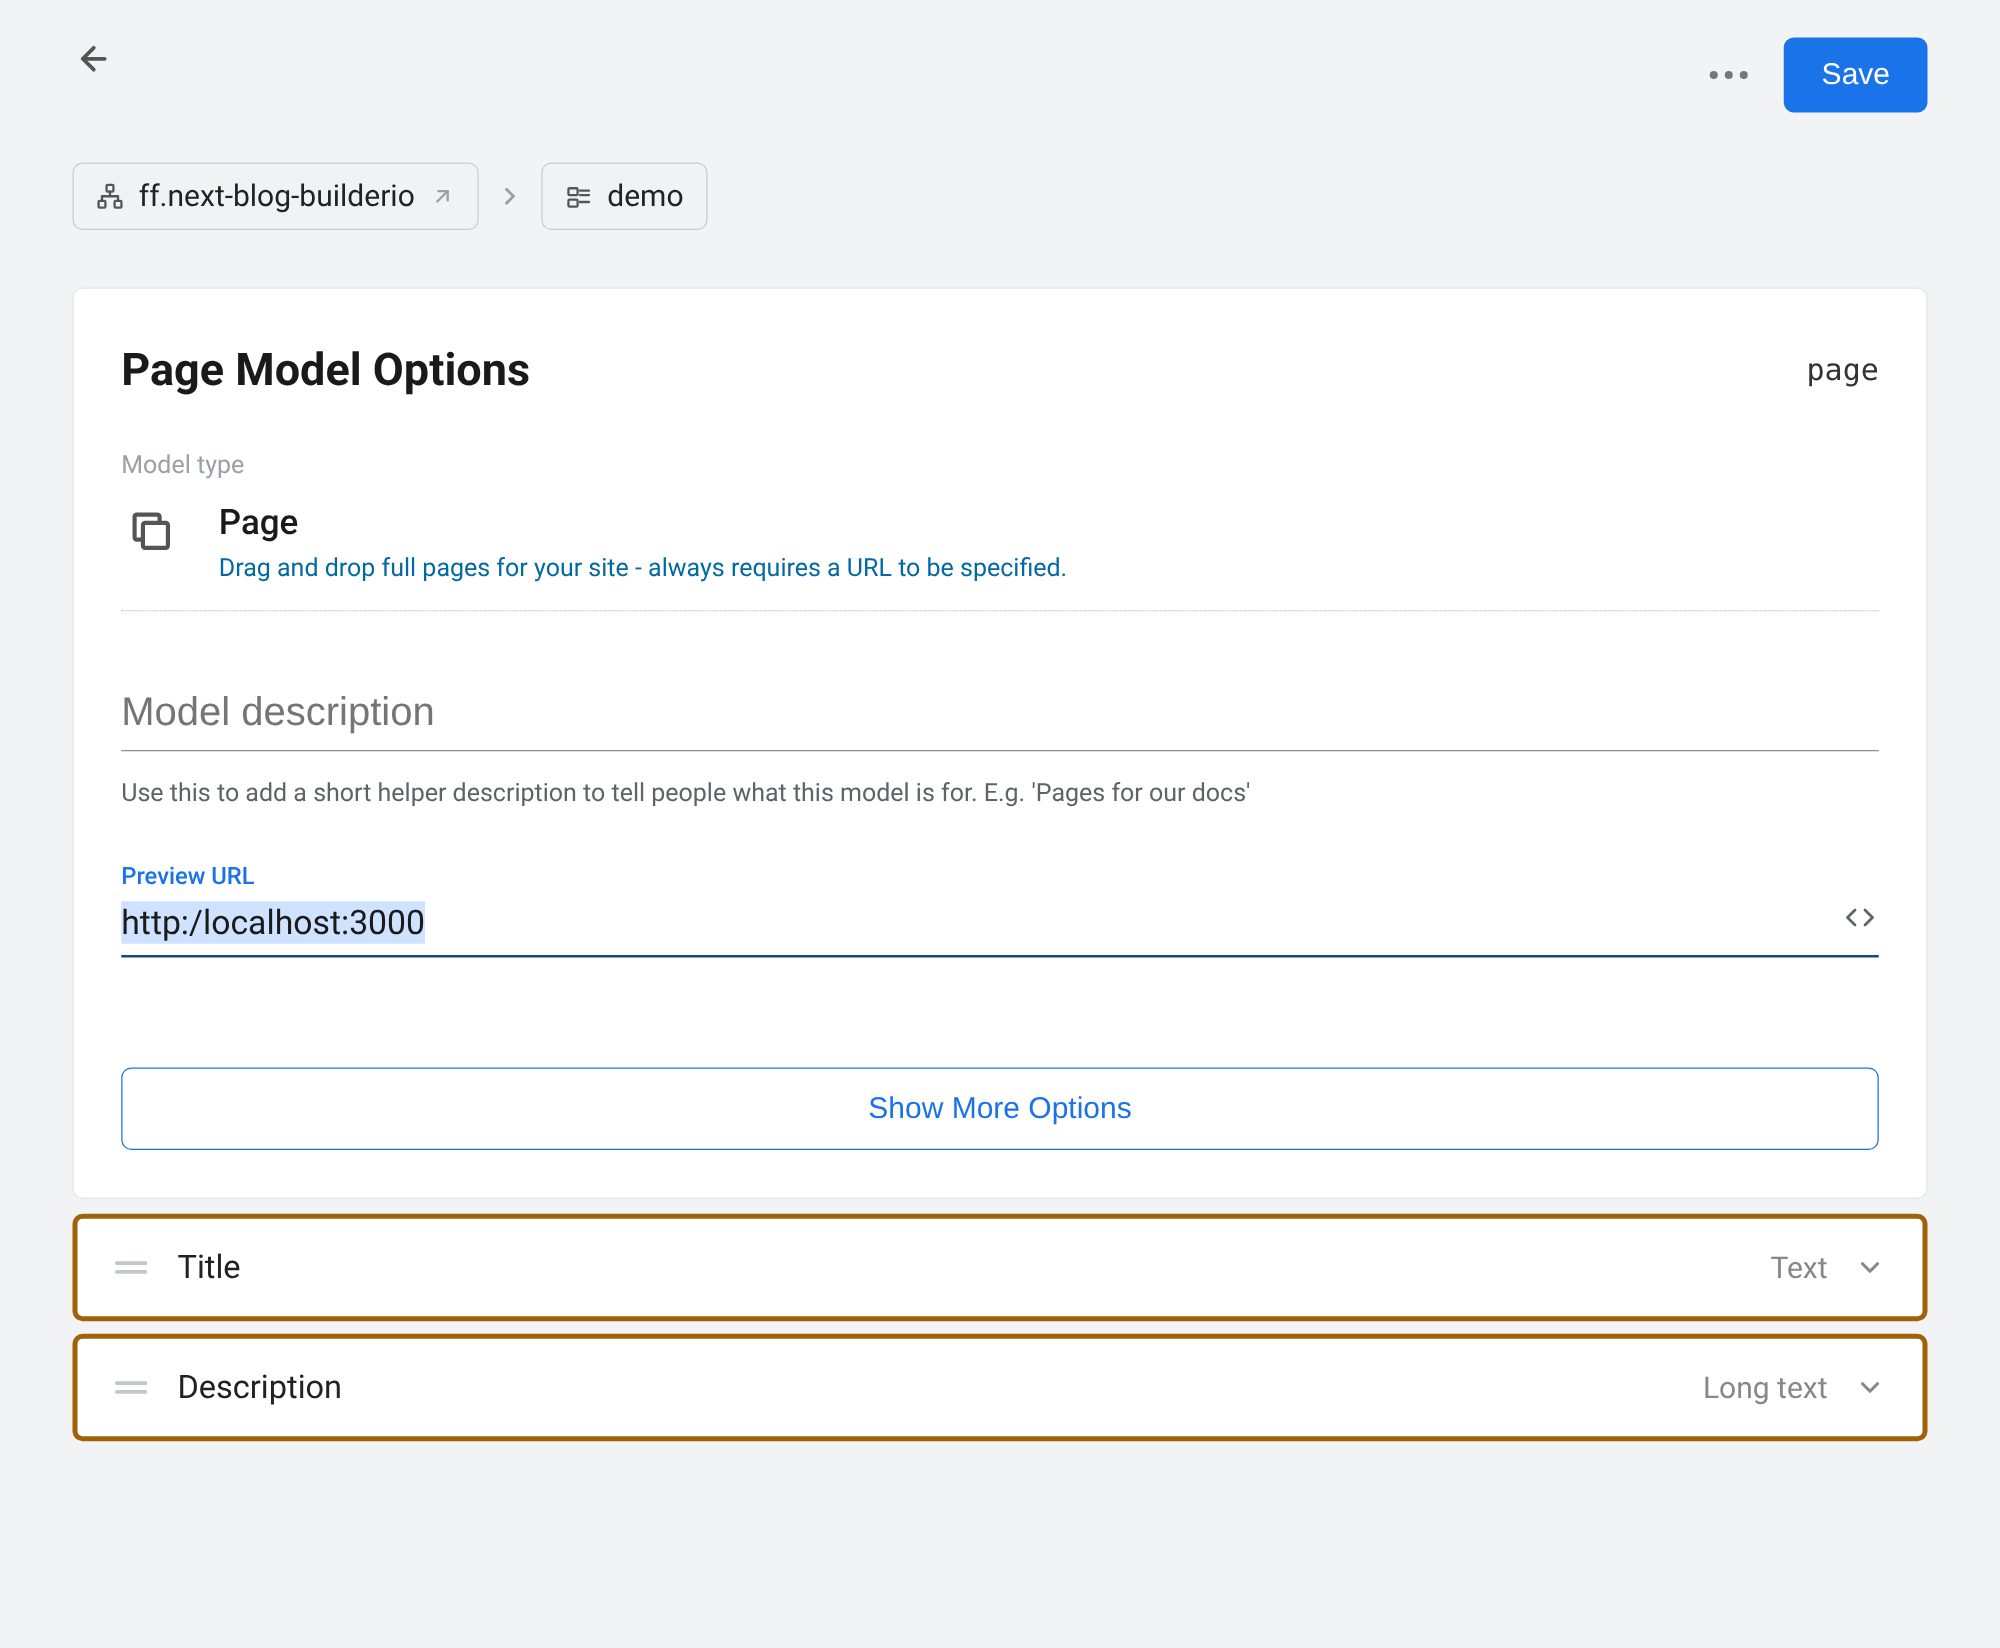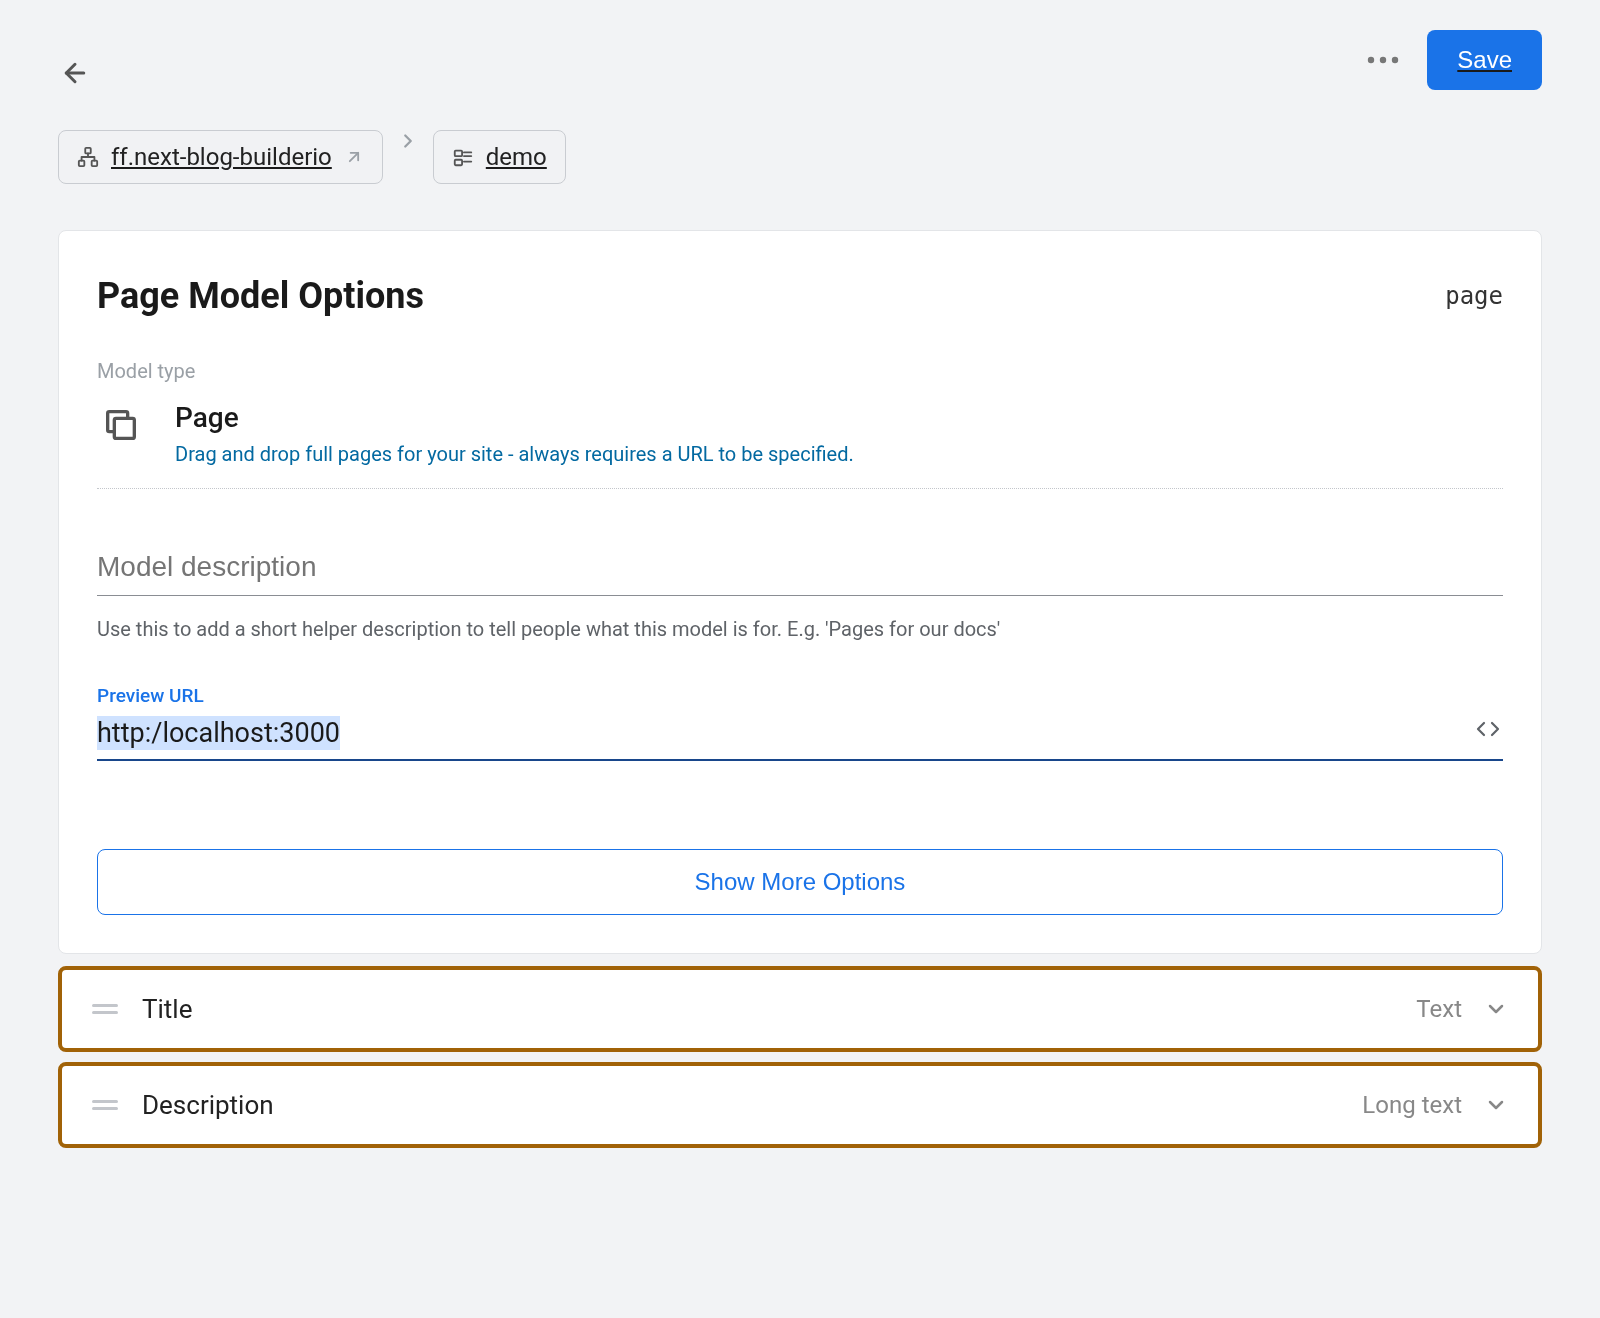--- a/index.html
+++ b/index.html
@@ -11,46 +11,45 @@
     height: 1318px;
   }
 
   .container {
     padding: 30px 58px 0 58px;
   }
 
   
   .topbar {
     display: flex;
-    align-items: flex-end;
+    align-items: flex-start;
     justify-content: space-between;
     height: 60px;
     margin-bottom: 40px;
-    text-decoration: underline;
   }
   .topbar-left { display:flex; align-items:center; }
   .back-btn {
     width: 34px; height: 34px;
     display:flex; align-items:center; justify-content:center;
     color:#555; cursor:pointer; border:none; background:transparent;
   }
   .topbar-right { display:flex; align-items:center; gap:24px; }
   .more-btn {
     display:flex; align-items:center; justify-content:center;
     width:40px; height:40px; border:none; background:transparent;
     color:#777; cursor:pointer; font-size:28px; letter-spacing:2px;
   }
   .save-btn {
     background:#1a73e8; color:#fff; border:none; border-radius:8px;
     padding:16px 30px; font-size:24px; cursor:pointer; font-weight:500;
   }
 
   
   .breadcrumb {
-    display:flex; gap:14px; margin-bottom:46px;text-decoration:underline;
+    display:flex; align-items:center; gap:14px; margin-bottom:46px;
   }
   .crumb {
     display:flex; align-items:center; gap:12px;
     border:1px solid #c9ccd1; border-radius:8px;
     padding:12px 18px; background:#f1f2f4;
     font-size:24px; color:#222; cursor:pointer;
   }
   .crumb .open-icon { color:#9aa0a6; }
   .crumb-sep { color:#9aa0a6; }
 
@@ -80,21 +79,21 @@
   .type-icon {
     width:48px; height:48px; display:flex; align-items:center; justify-content:center;
     color:#555;
   }
   .type-name { font-size:28px; font-weight:500; margin-bottom:8px; }
   .type-desc { font-size:20px; color:#0369a1; }
 
   .input-block { margin-bottom:40px; }
   .input-underline {
     border:none; border-bottom:1px solid #8a8d93;
-    font-size:28px; color:#c2410c; padding:6px 0 12px 0;
+    font-size:32px; color:#c2410c; padding:6px 0 12px 0;
     width:100%; background:transparent; outline:none;
   }
   .help-text { color:#5f6368; font-size:20px; margin-top:18px; line-height:1.5; }
   .help-text a { color:#1a73e8; text-decoration:none; cursor:pointer; }
 
   .small-label { color:#1a73e8; font-size:19px; font-weight:500; margin-bottom:10px; display:block; }
   .url-row { display:flex; align-items:flex-start; border-bottom:2px solid #18468b; padding-bottom:10px; }
   .url-input-wrap { display:inline-block; }
   .selected-text {
     background:#cfe2ff; padding:1px 0;

